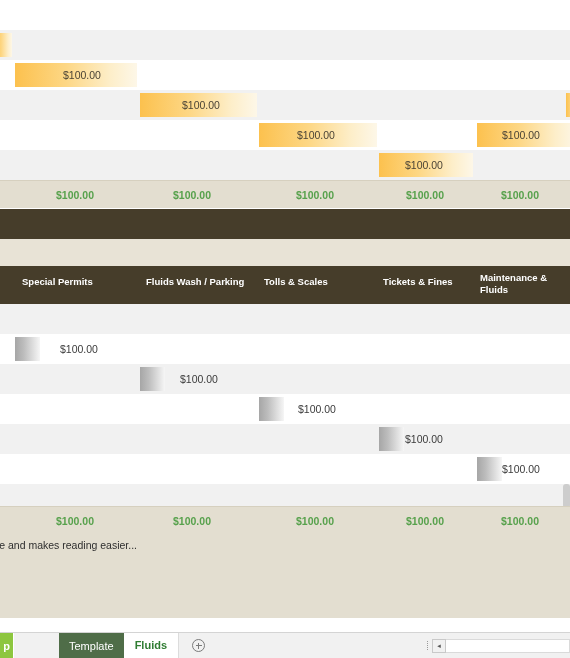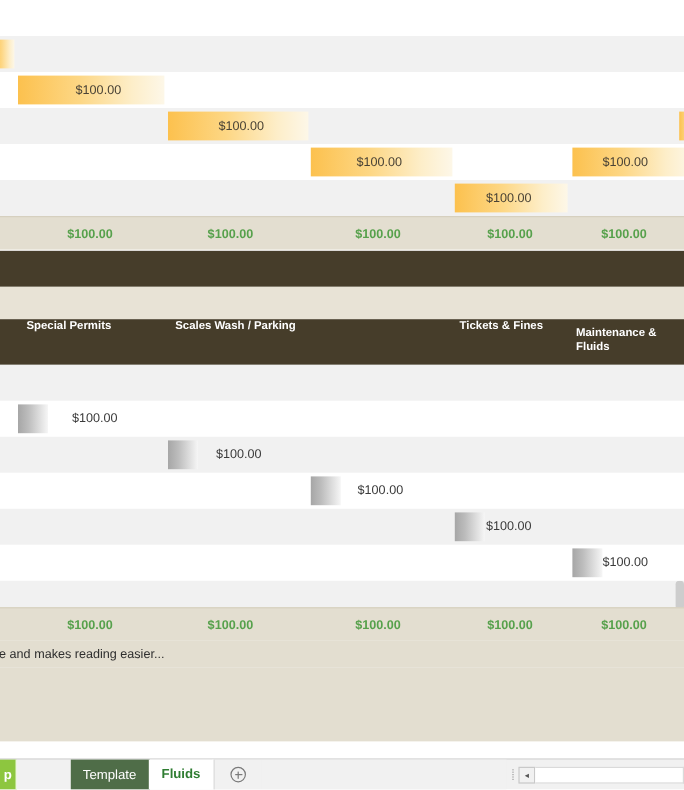--- a/index.html
+++ b/index.html
@@ -48,21 +48,21 @@
   }
 
   
   .darkband {
     position: absolute; left: 0; width: 570px;
     background: #463d2a;
   }
   .hdr-cell {
     position: absolute; top: 0;
     color: #ffffff; font-size: 9.5px; font-weight: 700;
-    line-height: 12px; padding-top: 0;
+    line-height: 12px; padding-top: 10px;
   }
 
   .spacer-cream {
     position: absolute; left: 0; width: 570px; background: #e8e3d6;
   }
   .spacer-white { position: absolute; left: 0; width: 570px; background: #ffffff; }
 
   
   .note {
     position: absolute; left: 0; width: 570px; height: 22px;
@@ -180,21 +180,22 @@
     <div class="tcell" style="left:380px;width:90px;">$100.00</div>
     <div class="tcell" style="left:475px;width:90px;">$100.00</div>
   </div>
 
   <div class="darkband" style="top:209px;height:30px;"></div>
 
   <div class="spacer-cream" style="top:239px;height:27px;"></div>
 
   <div class="darkband" style="top:266px;height:38px;">
     <div class="hdr-cell" style="left:22px;width:110px;">Special Permits</div>
-    <div class="hdr-cell" style="left:146px;width:120px;">Scales Wash / Parking</div>
+    <div class="hdr-cell" style="left:146px;width:120px;">Fluids Wash / Parking</div>
+    <div class="hdr-cell" style="left:264px;width:105px;">Tolls &amp; Scales</div>
     <div class="hdr-cell" style="left:480px;width:72px;padding-top:6px;">Maintenance &amp; Fluids</div>
     <div class="hdr-cell" style="left:383px;width:100px;">Tickets &amp; Fines</div>
   </div>
 
   <div class="row shade" style="top:304px;"></div>
 
   <div class="row white" style="top:334px;">
     <div class="bar-gray" style="left:15px;width:25px;"></div>
     <div class="cellval" style="left:60px;">$100.00</div>
   </div>

